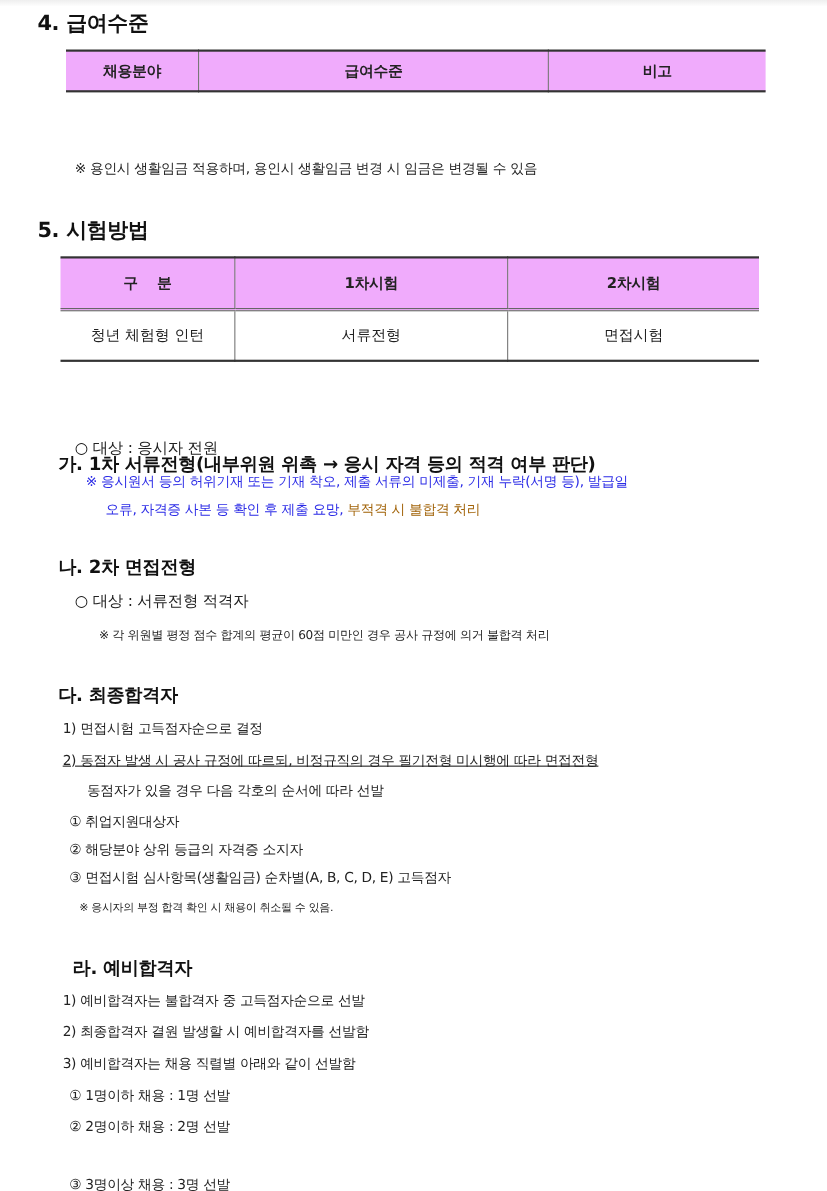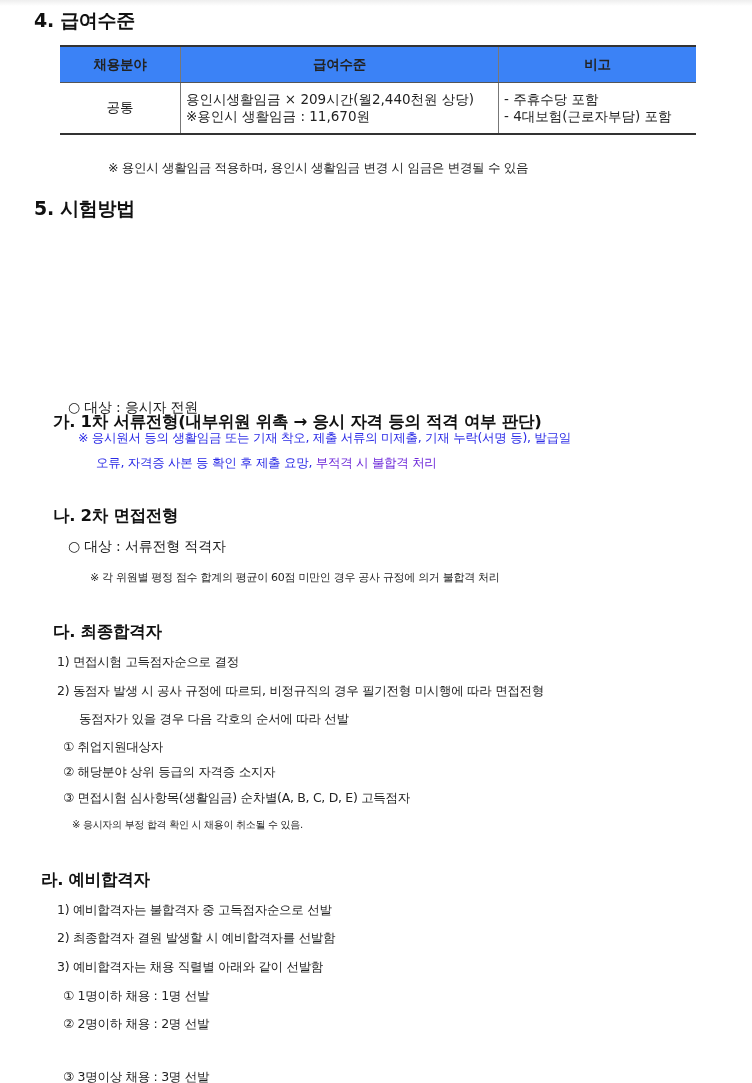--- a/index.html
+++ b/index.html
@@ -8,87 +8,86 @@
     font-family:"DejaVu Sans", "Liberation Sans", sans-serif; color:#222;
   }
   .topshade { position:absolute; left:0; top:0; width:752px; height:6px; background:linear-gradient(#eee,#fff); }
   .abs { position:absolute; white-space:nowrap; }
   .h1 { font-size:19px; font-weight:bold; color:#111; letter-spacing:-0.3px; }
   .h2 { font-size:16.5px; font-weight:bold; color:#111; letter-spacing:-0.3px; }
   .t { font-size:14px; color:#222; letter-spacing:-0.2px; }
   .ts { font-size:12.5px; color:#222; letter-spacing:-0.3px; }
   .tx { font-size:11px; color:#222; letter-spacing:-0.3px; }
   table { position:absolute; border-collapse:collapse; font-size:13.5px; color:#222; }
-  th { background:#3b82f6; font-weight:bold; text-align:center; letter-spacing:-0.3px; }
+  th { background:#f0abfc; font-weight:bold; text-align:center; letter-spacing:-0.3px; }
   .tbl1 { left:60px; top:45px; width:636px; border-top:2px solid #333; border-bottom:2px solid #333; }
   .tbl1 th { height:33px; border-bottom:1.5px solid #555; }
   .tbl1 td { height:48px; vertical-align:middle; }
   .tbl1 th + th, .tbl1 td + td { border-left:1px solid #777; }
   .tbl2 { left:55px; top:233px; width:635px; border-top:2px solid #333; border-bottom:2px solid #333; }
   .tbl2 th { height:43px; border-bottom:3px double #666; }
   .tbl2 td { height:42px; text-align:center; }
   .tbl2 th + th, .tbl2 td + td { border-left:1px solid #777; }
   .lines { line-height:17px; padding:0 5px; }
   .blue { color:#2a2ae6; }
-  .red { color:#6d28d9; }
+  .red { color:#a16207; }
 </style>
 </head>
 <body>
 
 <div class="topshade"></div>
 
 <div class="abs h1" style="left:34px;top:8px;">4. 급여수준</div>
 
 <table class="tbl1">
   <tbody>
       <tr>
     <th style="width:118px">채용분야</th>
     <th style="width:315px">급여수준</th>
     <th>비고</th>
   </tr>
-  <tr>
-    <td style="text-align:center">공통</td>
-    <td class="lines">
-      <div>용인시생활임금 × 209시간(월2,440천원 상당)</div>
-      <div>※용인시 생활임금 : 11,670원</div>
-    </td>
-    <td class="lines">
-      <div>- 주휴수당 포함</div>
-      <div>- 4대보험(근로자부담) 포함</div>
-    </td>
-  </tr>
 </tbody>
   </table>
 
-<div class="abs ts" style="left:68px;top:160px;margin-left:40px;">※ 용인시 생활임금 적용하며, 용인시 생활임금 변경 시 임금은 변경될 수 있음</div>
+<div class="abs ts" style="left:68px;top:145px;">※ 용인시 생활임금 적용하며, 용인시 생활임금 변경 시 임금은 변경될 수 있음</div>
 
 <div class="abs h1" style="left:34px;top:196px;">5. 시험방법</div>
 
 <table class="tbl2">
   <tbody>
+      <tr>
+    <th style="width:156px;white-space:pre">구    분</th>
+    <th style="width:245px">1차시험</th>
+    <th>2차시험</th>
+  </tr>
+  <tr>
+    <td>청년 체험형 인턴</td>
+    <td>서류전형</td>
+    <td>면접시험</td>
+  </tr>
 </tbody>
   </table>
 
 <div class="abs h2" style="left:53px;top:364px;margin-top:47px;">가. 1차 서류전형(내부위원 위촉 → 응시 자격 등의 적격 여부 판단)</div>
 <div class="abs t" style="left:68px;top:399px;">○ 대상 : 응시자 전원</div>
-<div class="abs ts blue" style="left:78px;top:430px;">※ 응시원서 등의 생활임금 또는 기재 착오, 제출 서류의 미제출, 기재 누락(서명 등), 발급일</div>
+<div class="abs ts blue" style="left:78px;top:430px;">※ 응시원서 등의 허위기재 또는 기재 착오, 제출 서류의 미제출, 기재 누락(서명 등), 발급일</div>
 <div class="abs ts" style="left:96px;top:455px;"><span class="blue">오류, 자격증 사본 등 확인 후 제출 요망, </span><span class="red">부적격 시 불합격 처리</span></div>
 
 <div class="abs h2" style="left:53px;top:505px;">나. 2차 면접전형</div>
 <div class="abs t" style="left:68px;top:538px;">○ 대상 : 서류전형 적격자</div>
 <div class="abs tx" style="left:90px;top:570px;">※ 각 위원별 평정 점수 합계의 평균이 60점 미만인 경우 공사 규정에 의거 불합격 처리</div>
 
 <div class="abs h2" style="left:53px;top:621px;">다. 최종합격자</div>
 <div class="abs ts" style="left:57px;top:654px;">1) 면접시험 고득점자순으로 결정</div>
-<div class="abs ts" style="left:57px;top:683px;">2) 동점자 발생 시 공사 규정에 따르되, 비정규직의 경우 필기전형 미시행에 따라 면접전형</div>
+<div class="abs ts" style="left:57px;top:683px;text-decoration:underline;">2) 동점자 발생 시 공사 규정에 따르되, 비정규직의 경우 필기전형 미시행에 따라 면접전형</div>
 <div class="abs ts" style="left:79px;top:711px;">동점자가 있을 경우 다음 각호의 순서에 따라 선발</div>
 <div class="abs ts" style="left:63px;top:739px;">① 취업지원대상자</div>
 <div class="abs ts" style="left:63px;top:764px;">② 해당분야 상위 등급의 자격증 소지자</div>
 <div class="abs ts" style="left:63px;top:790px;">③ 면접시험 심사항목(생활임금) 순차별(A, B, C, D, E) 고득점자</div>
 <div class="abs tx" style="left:72px;top:818px;font-size:10px;">※ 응시자의 부정 합격 확인 시 채용이 취소될 수 있음.</div>
 
-<div class="abs h2" style="left:41px;top:869px;">라. 예비합격자</div>
+<div class="abs h2" style="left:66px;top:869px;">라. 예비합격자</div>
 <div class="abs ts" style="left:57px;top:902px;">1) 예비합격자는 불합격자 중 고득점자순으로 선발</div>
 <div class="abs ts" style="left:57px;top:930px;">2) 최종합격자 결원 발생할 시 예비합격자를 선발함</div>
 <div class="abs ts" style="left:57px;top:959px;">3) 예비합격자는 채용 직렬별 아래와 같이 선발함</div>
 <div class="abs ts" style="left:63px;top:988px;">① 1명이하 채용 : 1명 선발</div>
 <div class="abs ts" style="left:63px;top:1016px;">② 2명이하 채용 : 2명 선발</div>
 <div class="abs ts" style="left:63px;top:1045px;margin-top:24px;">③ 3명이상 채용 : 3명 선발</div>
 
 </body></html>

